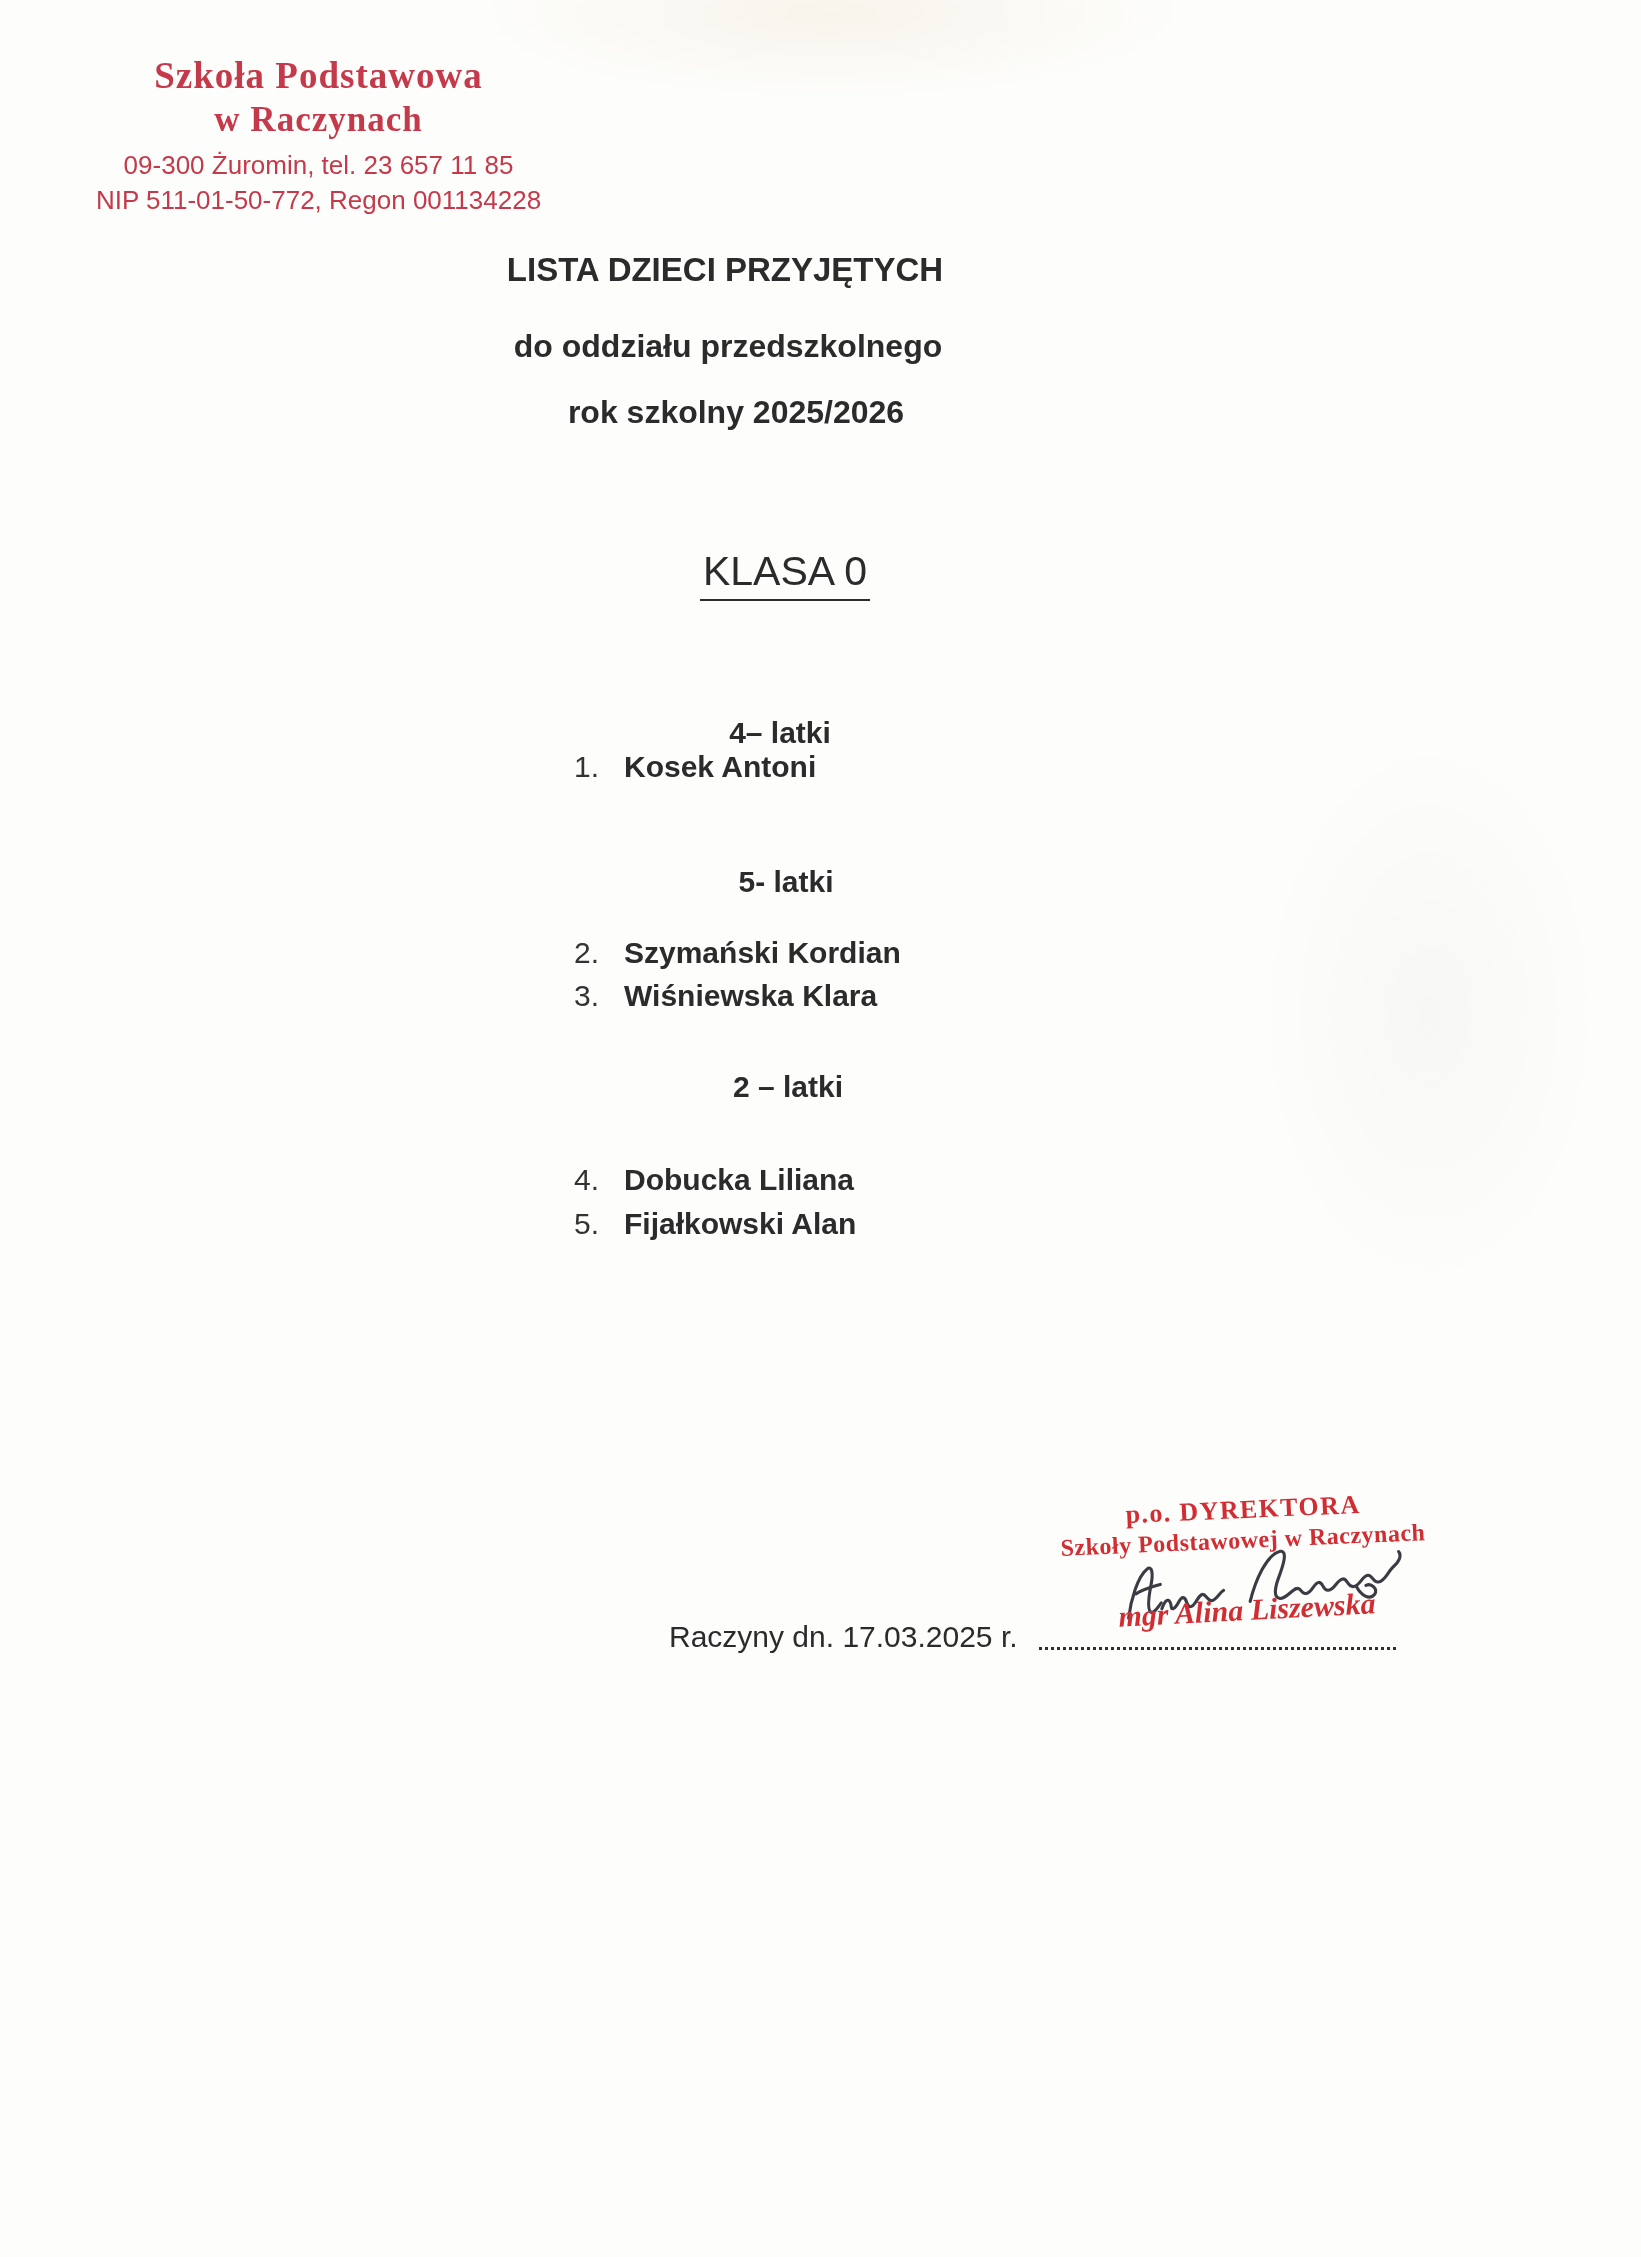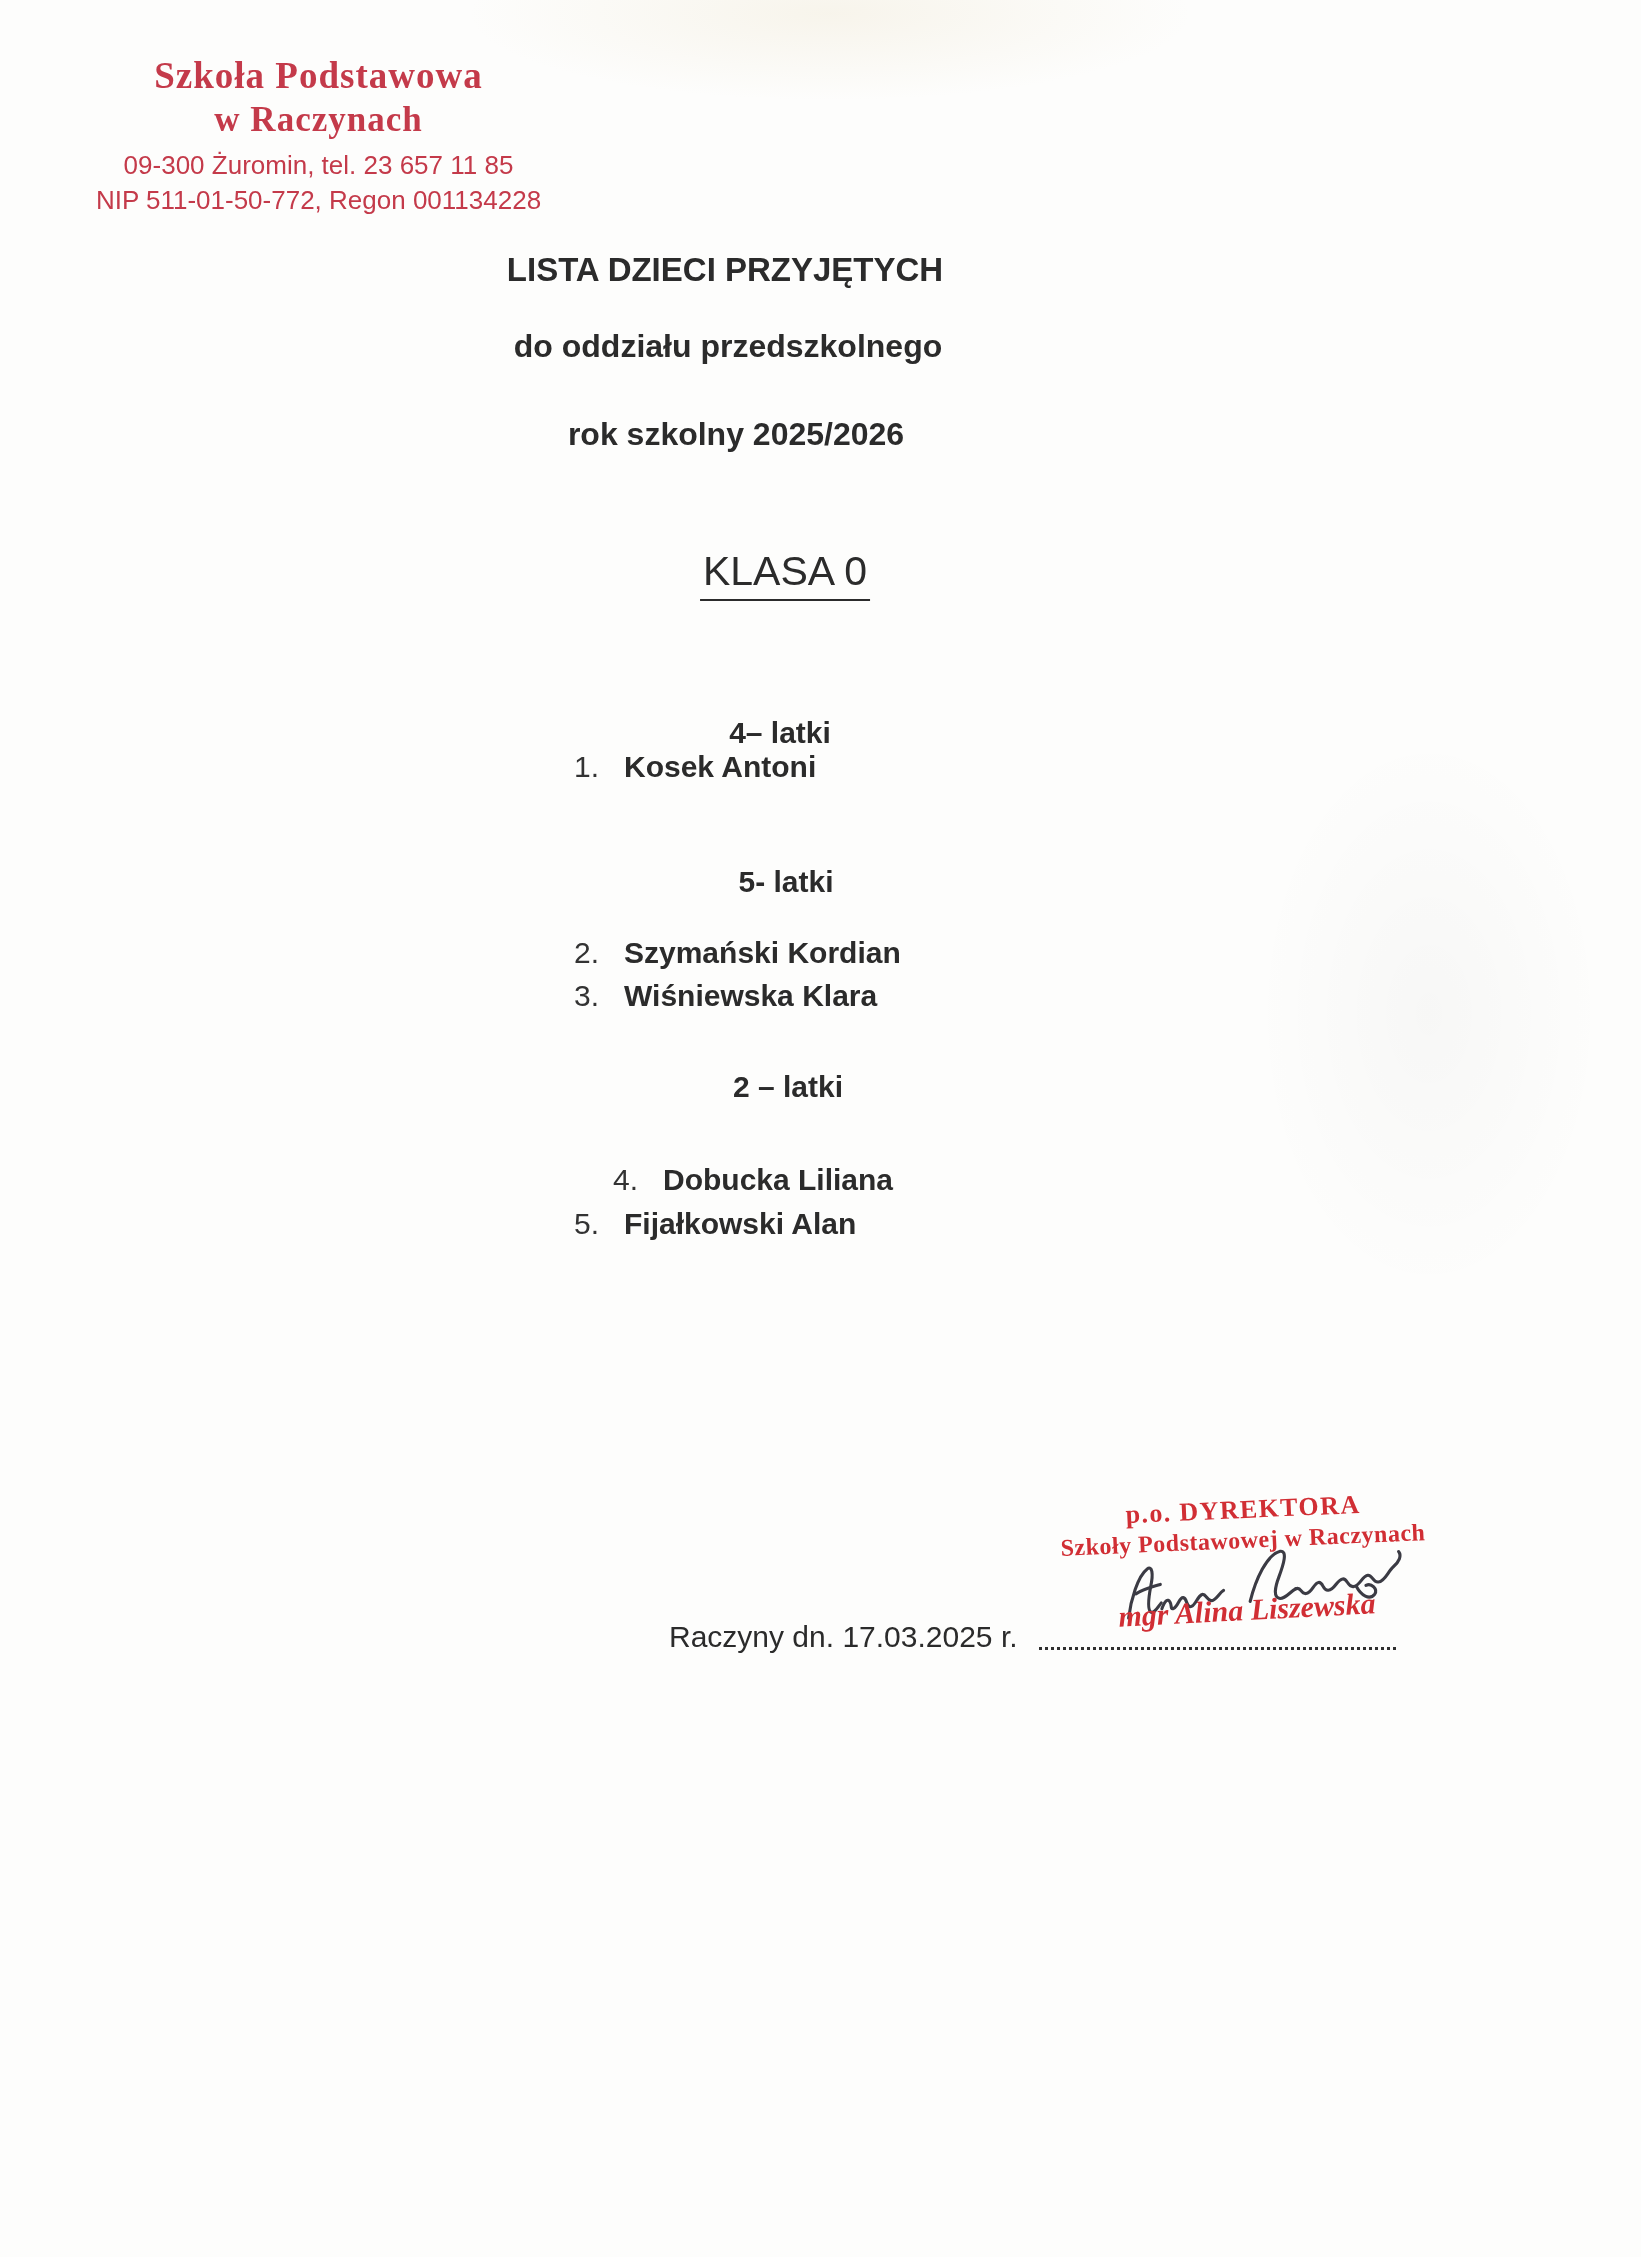--- a/index.html
+++ b/index.html
@@ -22,33 +22,33 @@
     text-align:center; color:#c43a4a;
   }
   .stamp-top .s1 { font-family:"Liberation Serif", serif; font-weight:700; font-size:37px; line-height:44px; letter-spacing:1px; }
   .stamp-top .s2 { font-family:"Liberation Serif", serif; font-weight:700; font-size:35px; line-height:44px; letter-spacing:1px; }
   .stamp-top .s3 { font-size:26px; line-height:35px; margin-top:5.8px; }
   .stamp-top .s4 { font-size:26px; line-height:35px; }
 
   
   .t1 { left:725px; top:251px; font-size:33px; font-weight:700; }
   .t2 { left:728px; top:328px; font-size:32px; font-weight:700; }
-  .t3 { left:736px; top:416px; font-size:32px; font-weight:700; }
+  .t3 { left:736px; top:394px; font-size:32px; font-weight:700; }
 
   .klasa { left:785px; top:548px; font-size:41px; font-weight:400;
            border-bottom:2.9px solid #2b2b2b; padding:0 2.9px 3.9px 2.9px; }
 
   .ghead { font-size:30px; font-weight:700; }
   .g1 { left:780px; top:684px;margin-top:32px; }
   .g2 { left:786px; top:865px; }
   .g3 { left:788px; top:1070px; }
 
   .row { position:absolute; left:574px; font-size:30px; white-space:nowrap; }
   .r1 { top:750px; } .r2 { top:936px; } .r3 { top:979px; }
-  .r4 { top:1163px;margin-left:39px; } .r5 { top:1207px; }
+  .r4 { top:1163px; } .r5 { top:1207px; }
   .num { display:inline-block; width:50px; font-weight:400; color:#333; }
   .nm  { font-weight:700; }
 
   
   .dstamp1 { left:1243px; top:1495px; font-family:"Liberation Serif", serif; font-weight:700;
              font-size:26px; color:#d12e34; letter-spacing:1.4px;
              transform:translateX(-50%) rotate(-2.5deg); }
   .dstamp2 { left:1243px; top:1527px; font-family:"Liberation Serif", serif; font-weight:700;
              font-size:24px; color:#d12e34; letter-spacing:0.5px;
              transform:translateX(-50%) rotate(-2.5deg); }

